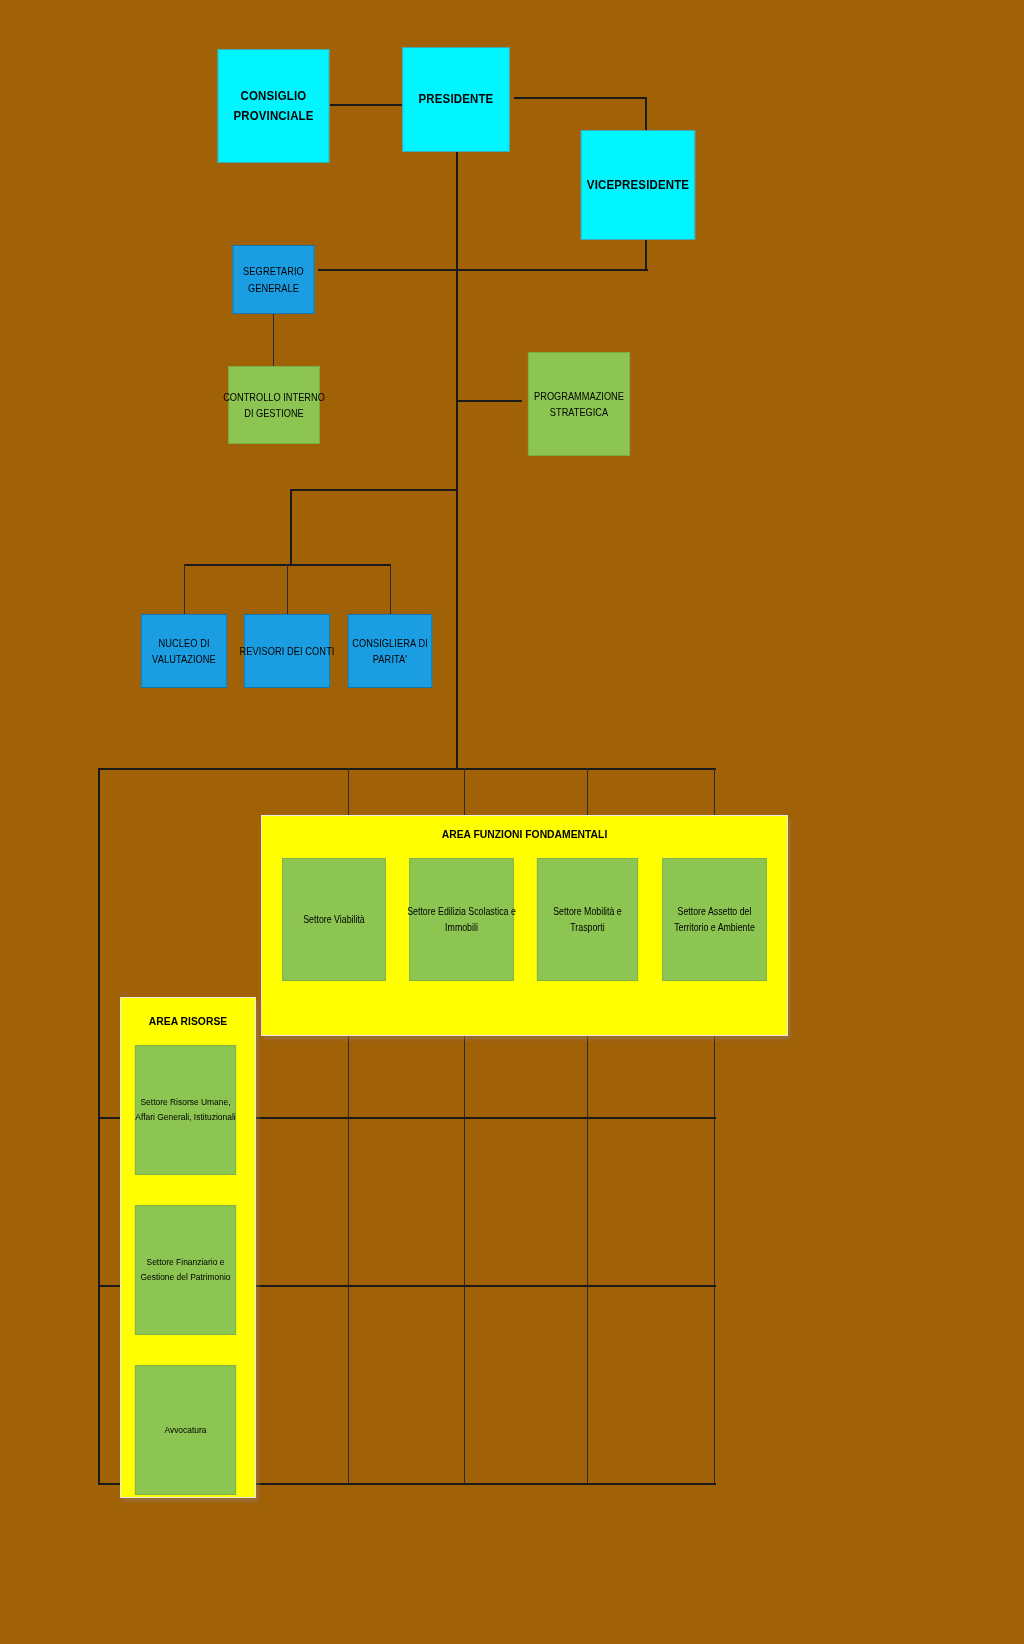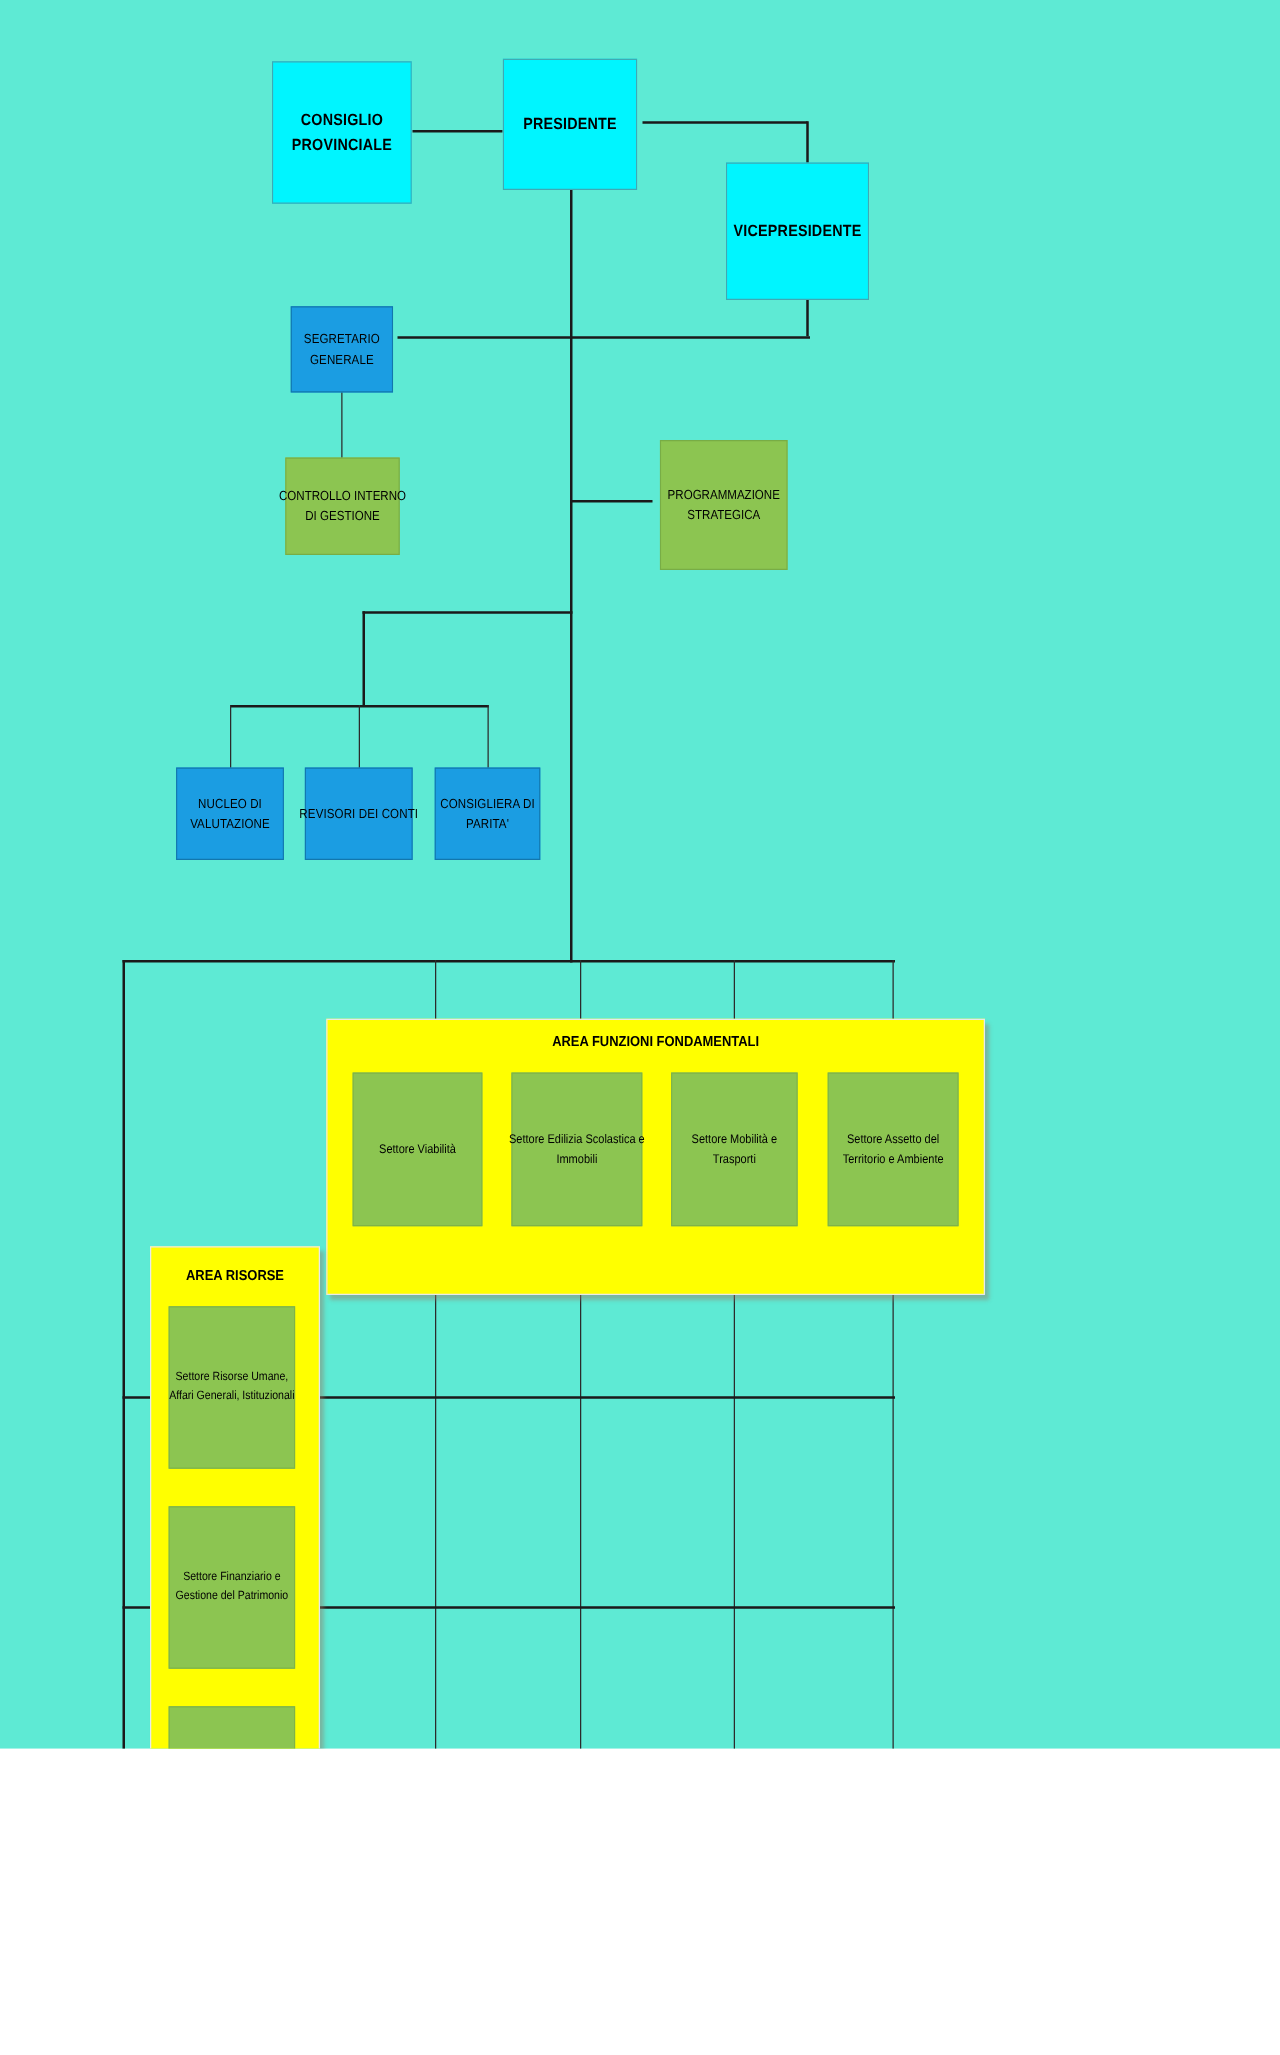--- a/index.html
+++ b/index.html
@@ -6,22 +6,22 @@
     margin: 0;
     padding: 0;
     background: #ffffff;
   }
   body {
     font-family: "Liberation Sans", sans-serif;
   }
   #chart-root {
     position: relative;
     width: 1024px;
-    height: 1399px;
-    background: #5eead4;
+    height: 1644px;
+    background: #a16207;
     overflow: hidden;
   }
   
   .node {
     position: absolute;
     box-sizing: border-box;
     display: flex;
     flex-direction: column;
     align-items: center;
     justify-content: center;

